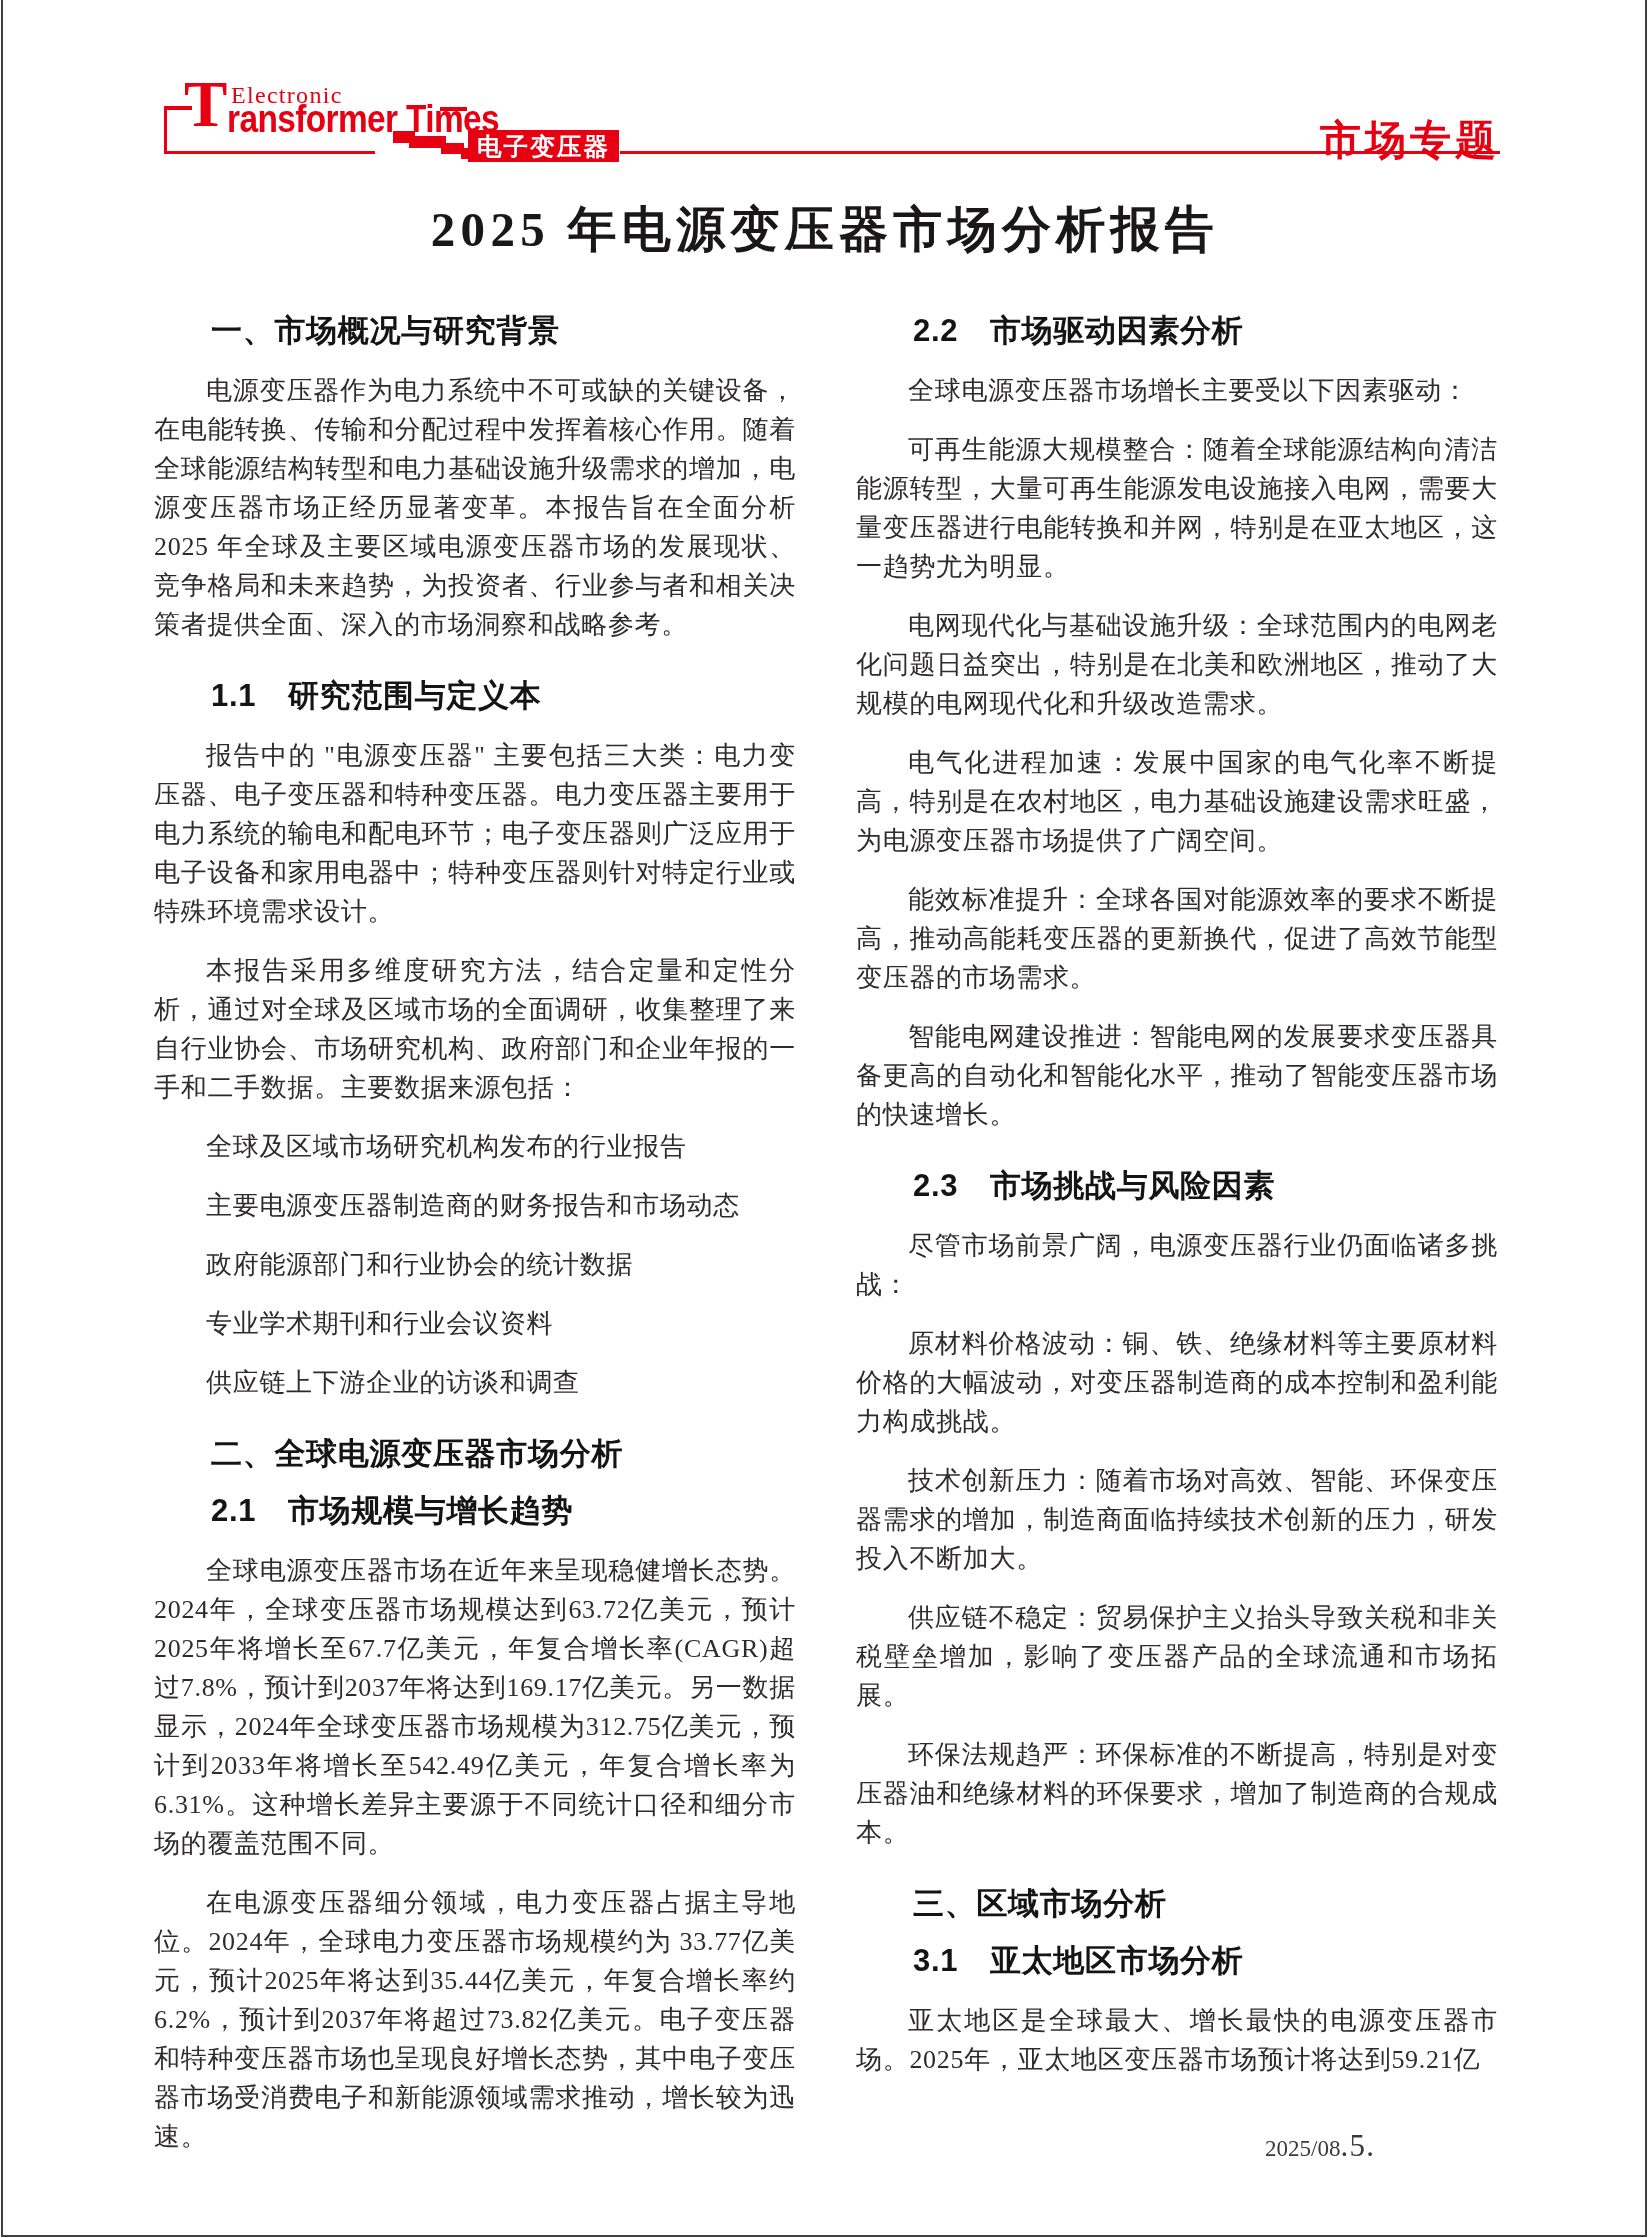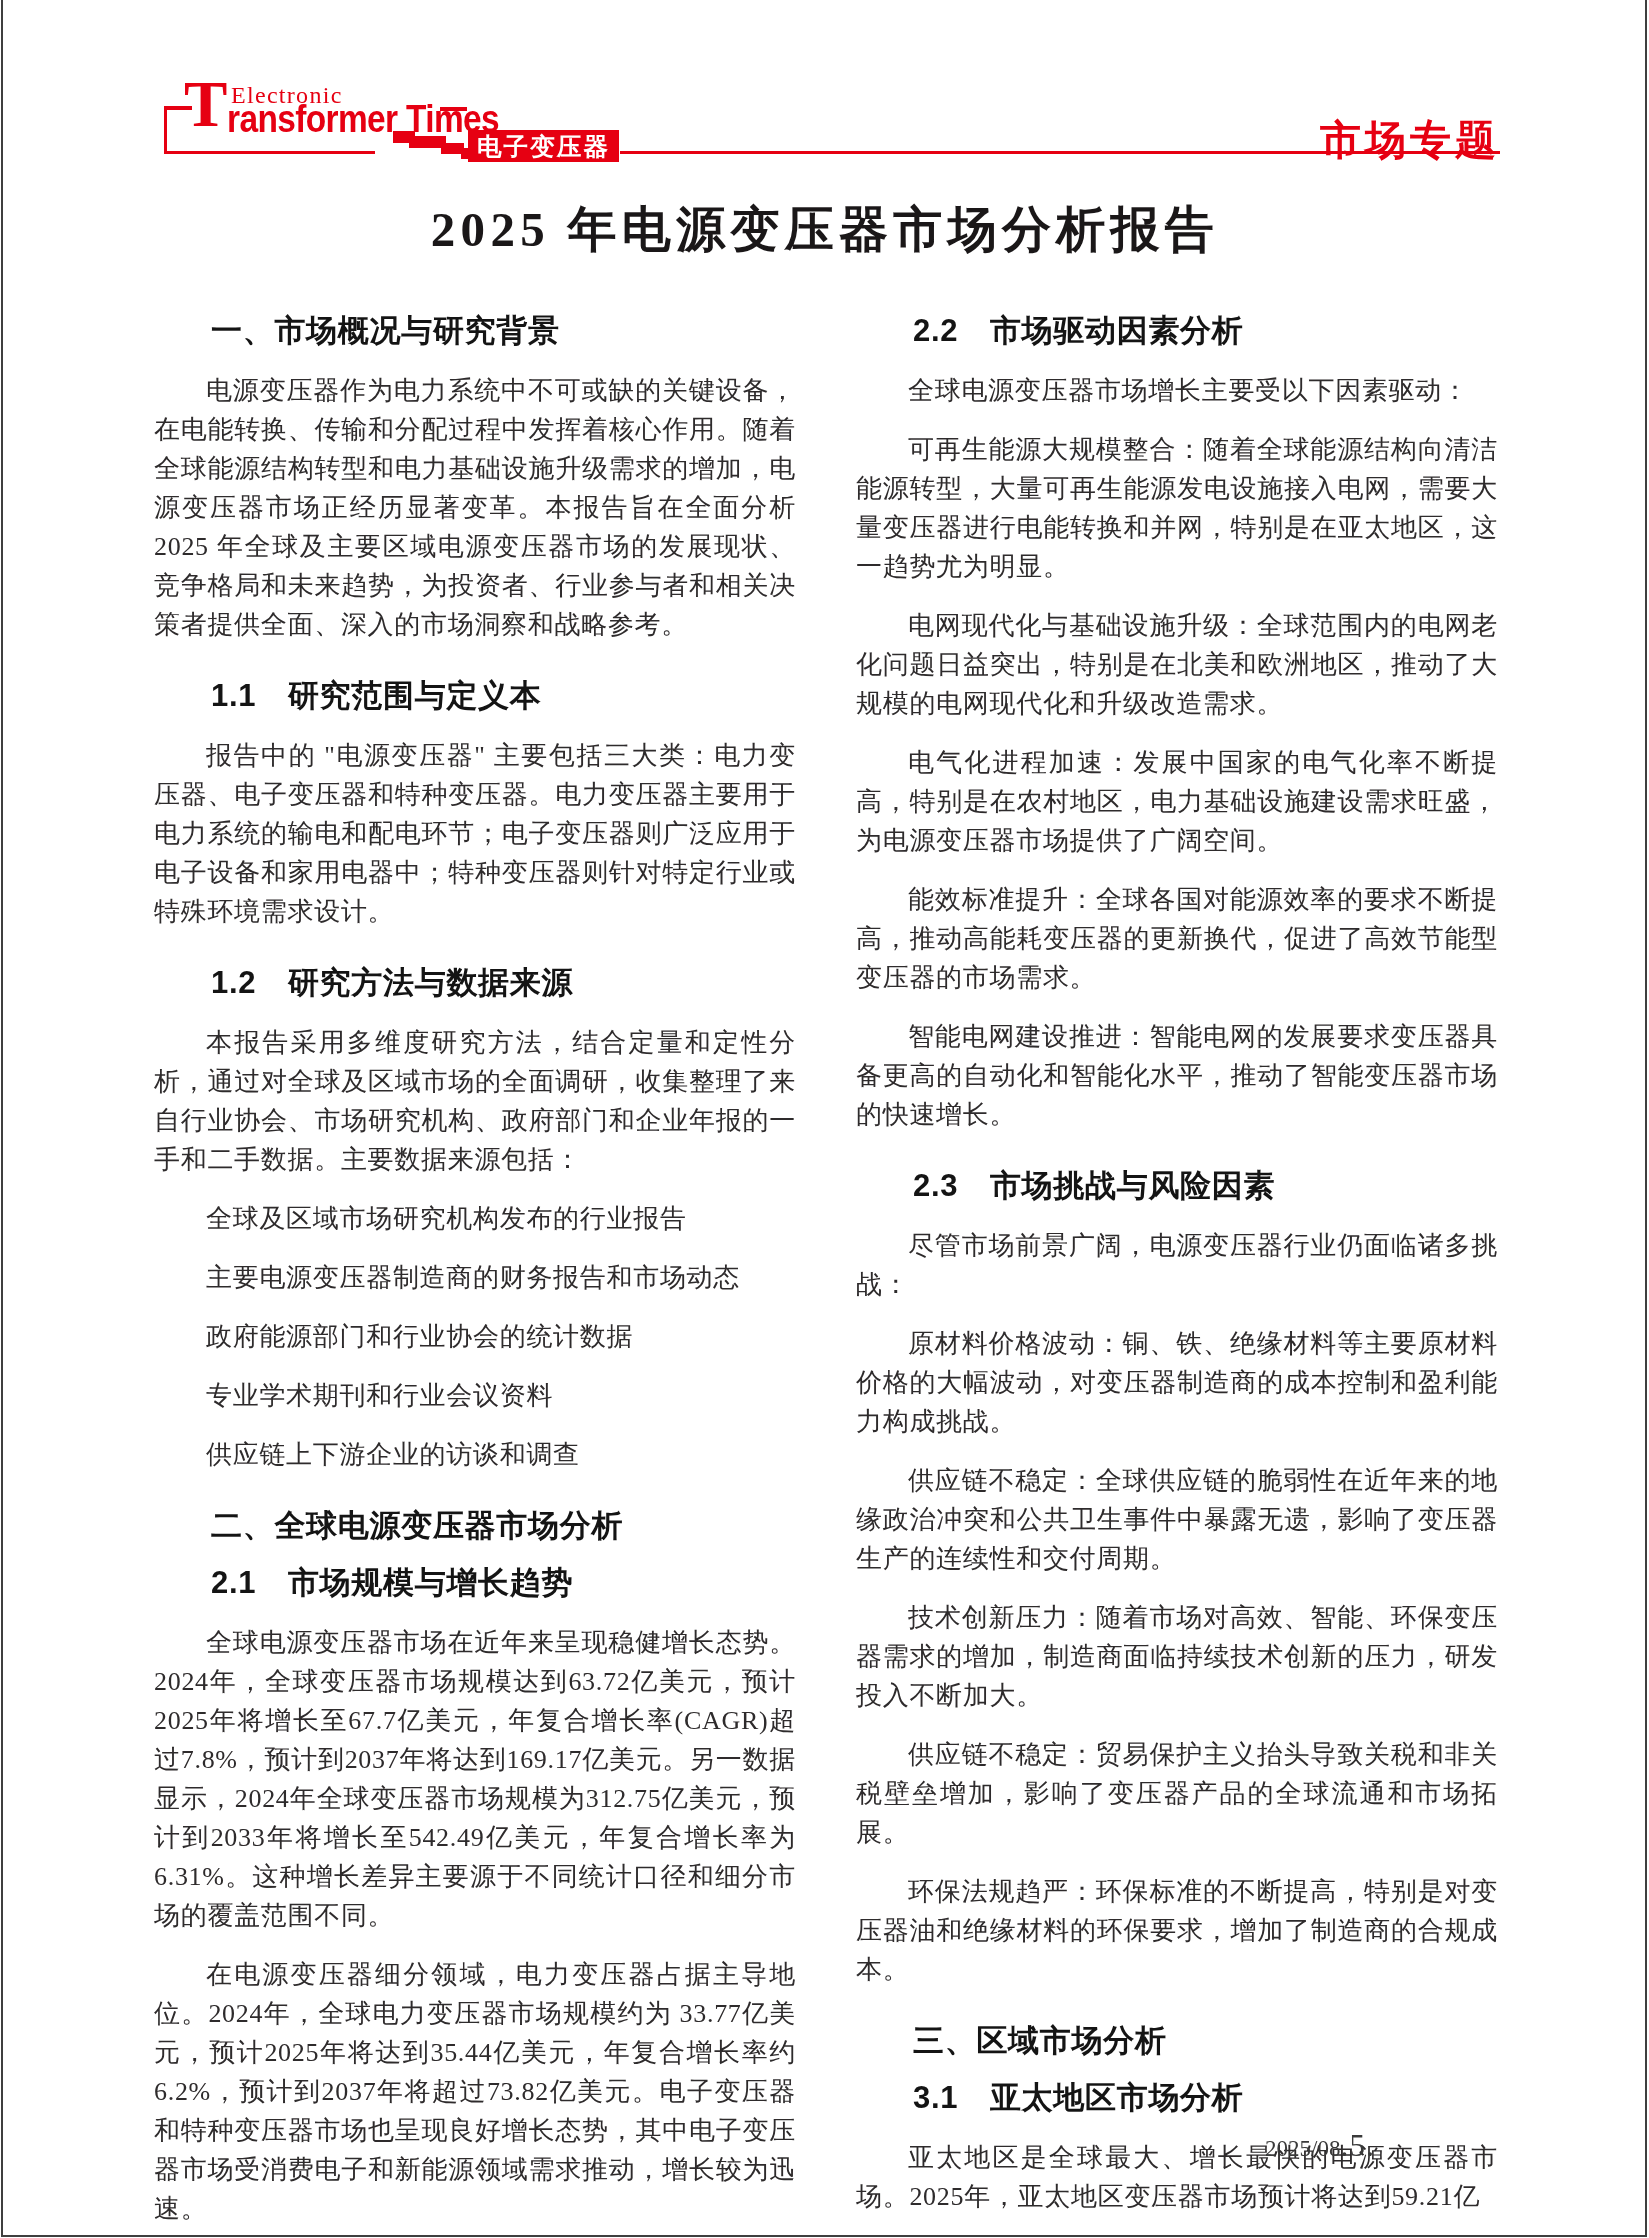--- a/index.html
+++ b/index.html
@@ -103,21 +103,20 @@
   <span id="page-tag">市场专题</span>
 </div>
 
 <div id="doc-title">2025 年电源变压器市场分析报告</div>
 
 <div class="col" id="col-left">
     <div class="blk h-major">一、市场概况与研究背景</div>
     <div class="blk p">电源变压器作为电力系统中不可或缺的关键设备，在电能转换、传输和分配过程中发挥着核心作用。随着全球能源结构转型和电力基础设施升级需求的增加，电源变压器市场正经历显著变革。本报告旨在全面分析 2025 年全球及主要区域电源变压器市场的发展现状、竞争格局和未来趋势，为投资者、行业参与者和相关决策者提供全面、深入的市场洞察和战略参考。</div>
     <div class="blk h-sub">1.1　研究范围与定义本</div>
     <div class="blk p">报告中的 "电源变压器" 主要包括三大类：电力变压器、电子变压器和特种变压器。电力变压器主要用于电力系统的输电和配电环节；电子变压器则广泛应用于电子设备和家用电器中；特种变压器则针对特定行业或特殊环境需求设计。</div>
-    <div class="blk h-sub">1.2　研究方法与数据来源</div>
     <div class="blk p">本报告采用多维度研究方法，结合定量和定性分析，通过对全球及区域市场的全面调研，收集整理了来自行业协会、市场研究机构、政府部门和企业年报的一手和二手数据。主要数据来源包括：</div>
     <div class="blk li">全球及区域市场研究机构发布的行业报告</div>
     <div class="blk li">主要电源变压器制造商的财务报告和市场动态</div>
     <div class="blk li">政府能源部门和行业协会的统计数据</div>
     <div class="blk li">专业学术期刊和行业会议资料</div>
     <div class="blk li">供应链上下游企业的访谈和调查</div>
     <div class="blk h-major">二、全球电源变压器市场分析</div>
     <div class="blk h-sub">2.1　市场规模与增长趋势</div>
     <div class="blk p">全球电源变压器市场在近年来呈现稳健增长态势。2024年，全球变压器市场规模达到63.72亿美元，预计2025年将增长至67.7亿美元，年复合增长率(CAGR)超过7.8%，预计到2037年将达到169.17亿美元。另一数据显示，2024年全球变压器市场规模为312.75亿美元，预计到2033年将增长至542.49亿美元，年复合增长率为6.31%。这种增长差异主要源于不同统计口径和细分市场的覆盖范围不同。</div>
     <div class="blk p">在电源变压器细分领域，电力变压器占据主导地位。2024年，全球电力变压器市场规模约为 33.77亿美元，预计2025年将达到35.44亿美元，年复合增长率约6.2%，预计到2037年将超过73.82亿美元。电子变压器和特种变压器市场也呈现良好增长态势，其中电子变压器市场受消费电子和新能源领域需求推动，增长较为迅速。</div>
@@ -126,21 +125,20 @@
     <div class="blk h-sub">2.2　市场驱动因素分析</div>
     <div class="blk p">全球电源变压器市场增长主要受以下因素驱动：</div>
     <div class="blk p">可再生能源大规模整合：随着全球能源结构向清洁能源转型，大量可再生能源发电设施接入电网，需要大量变压器进行电能转换和并网，特别是在亚太地区，这一趋势尤为明显。</div>
     <div class="blk p">电网现代化与基础设施升级：全球范围内的电网老化问题日益突出，特别是在北美和欧洲地区，推动了大规模的电网现代化和升级改造需求。</div>
     <div class="blk p">电气化进程加速：发展中国家的电气化率不断提高，特别是在农村地区，电力基础设施建设需求旺盛，为电源变压器市场提供了广阔空间。</div>
     <div class="blk p">能效标准提升：全球各国对能源效率的要求不断提高，推动高能耗变压器的更新换代，促进了高效节能型变压器的市场需求。</div>
     <div class="blk p">智能电网建设推进：智能电网的发展要求变压器具备更高的自动化和智能化水平，推动了智能变压器市场的快速增长。</div>
     <div class="blk h-sub">2.3　市场挑战与风险因素</div>
     <div class="blk p">尽管市场前景广阔，电源变压器行业仍面临诸多挑战：</div>
     <div class="blk p">原材料价格波动：铜、铁、绝缘材料等主要原材料价格的大幅波动，对变压器制造商的成本控制和盈利能力构成挑战。</div>
-    <div class="blk p">供应链不稳定：全球供应链的脆弱性在近年来的地缘政治冲突和公共卫生事件中暴露无遗，影响了变压器生产的连续性和交付周期。</div>
     <div class="blk p">技术创新压力：随着市场对高效、智能、环保变压器需求的增加，制造商面临持续技术创新的压力，研发投入不断加大。</div>
     <div class="blk p">供应链不稳定：贸易保护主义抬头导致关税和非关税壁垒增加，影响了变压器产品的全球流通和市场拓展。</div>
     <div class="blk p">环保法规趋严：环保标准的不断提高，特别是对变压器油和绝缘材料的环保要求，增加了制造商的合规成本。</div>
     <div class="blk h-major">三、区域市场分析</div>
     <div class="blk h-sub">3.1　亚太地区市场分析</div>
     <div class="blk p">亚太地区是全球最大、增长最快的电源变压器市场。2025年，亚太地区变压器市场预计将达到59.21亿</div>
   </div>
 
 <div id="footer">
   <span>2025/08</span><span class="pageno">.5.</span>

